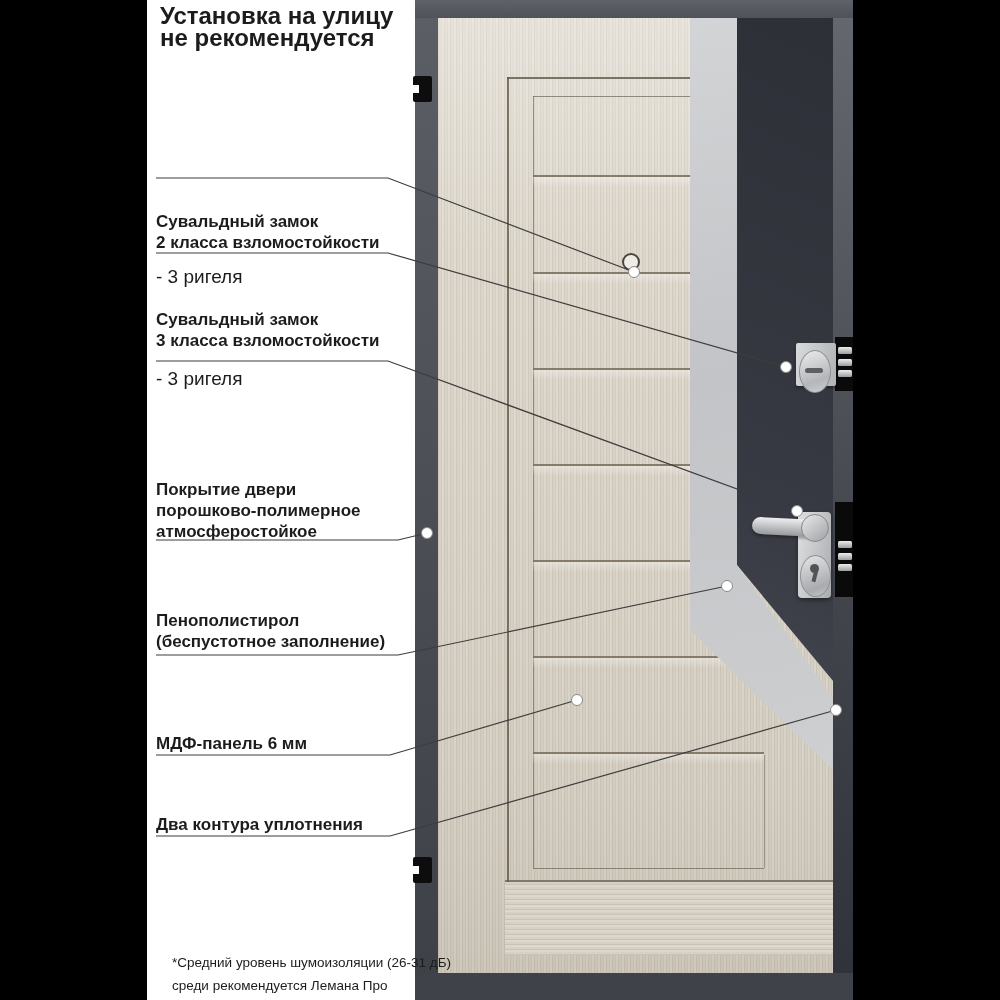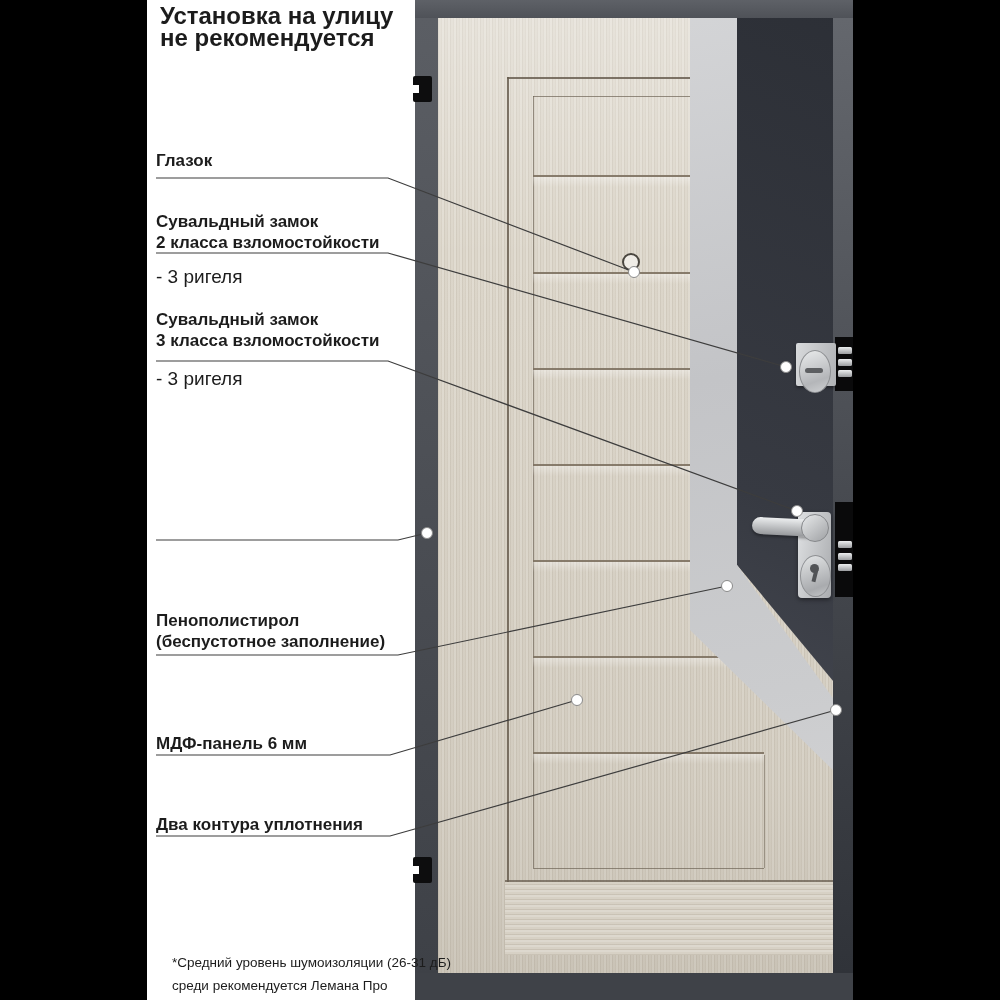--- a/index.html
+++ b/index.html
@@ -137,32 +137,34 @@
     </div>
   </div>
 
   <div class="bar right"></div>
 
   <div class="heading">
     <div>Установка на улицу</div>
     <div>не рекомендуется</div>
   </div>
 
-  <div class="callout" style="top:150px">
-    <div class="line">Глазок</div>
-  </div>
   <div class="callout" style="top:211px">
     <div class="line">Сувальдный замок</div>
     <div class="line">2 класса взломостойкости</div>
     <div class="note" style="margin-top:13px">- 3 ригеля</div>
   </div>
   <div class="callout" style="top:309px">
     <div class="line">Сувальдный замок</div>
     <div class="line">3 класса взломостойкости</div>
     <div class="note" style="margin-top:17px">- 3 ригеля</div>
+  </div>
+  <div class="callout" style="top:479px">
+    <div class="line">Покрытие двери</div>
+    <div class="line">порошково-полимерное</div>
+    <div class="line">атмосферостойкое</div>
   </div>
   <div class="callout" style="top:610px">
     <div class="line">Пенополистирол</div>
     <div class="line">(беспустотное заполнение)</div>
   </div>
   <div class="callout" style="top:733px">
     <div class="line">МДФ-панель 6 мм</div>
   </div>
   <div class="callout" style="top:814px">
     <div class="line">Два контура уплотнения</div>

